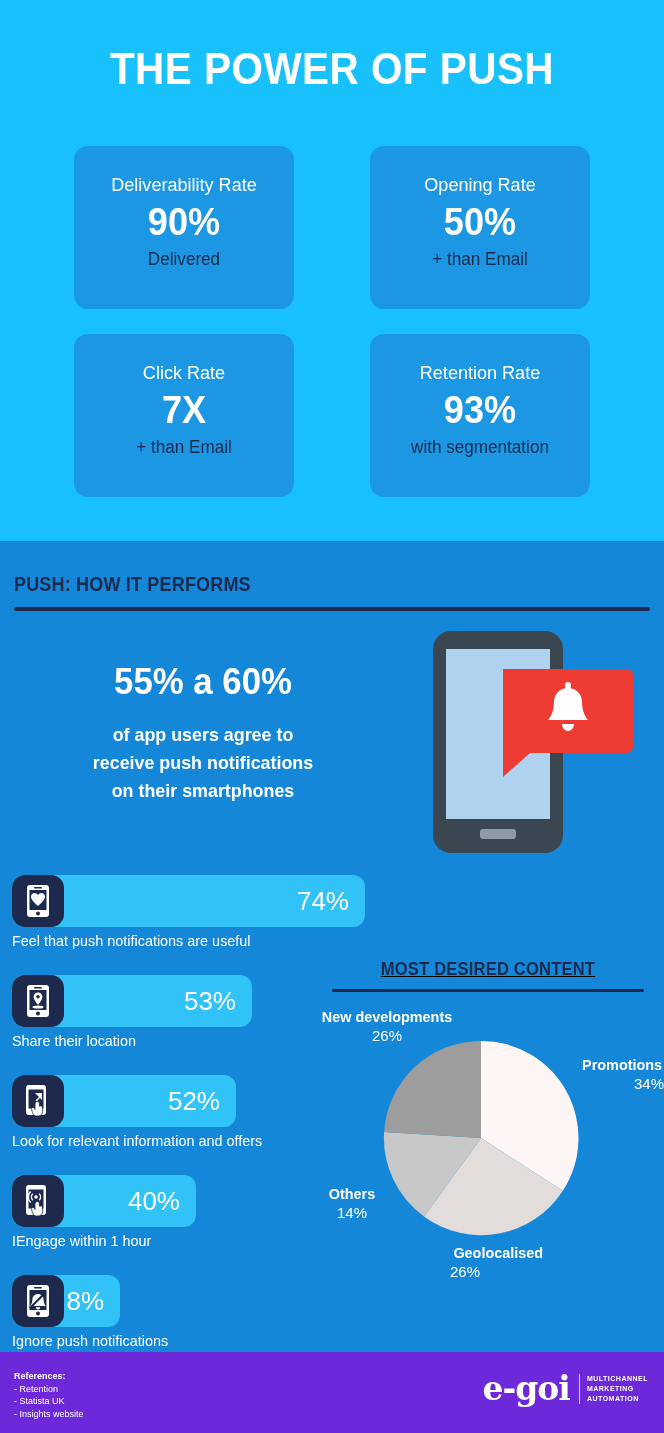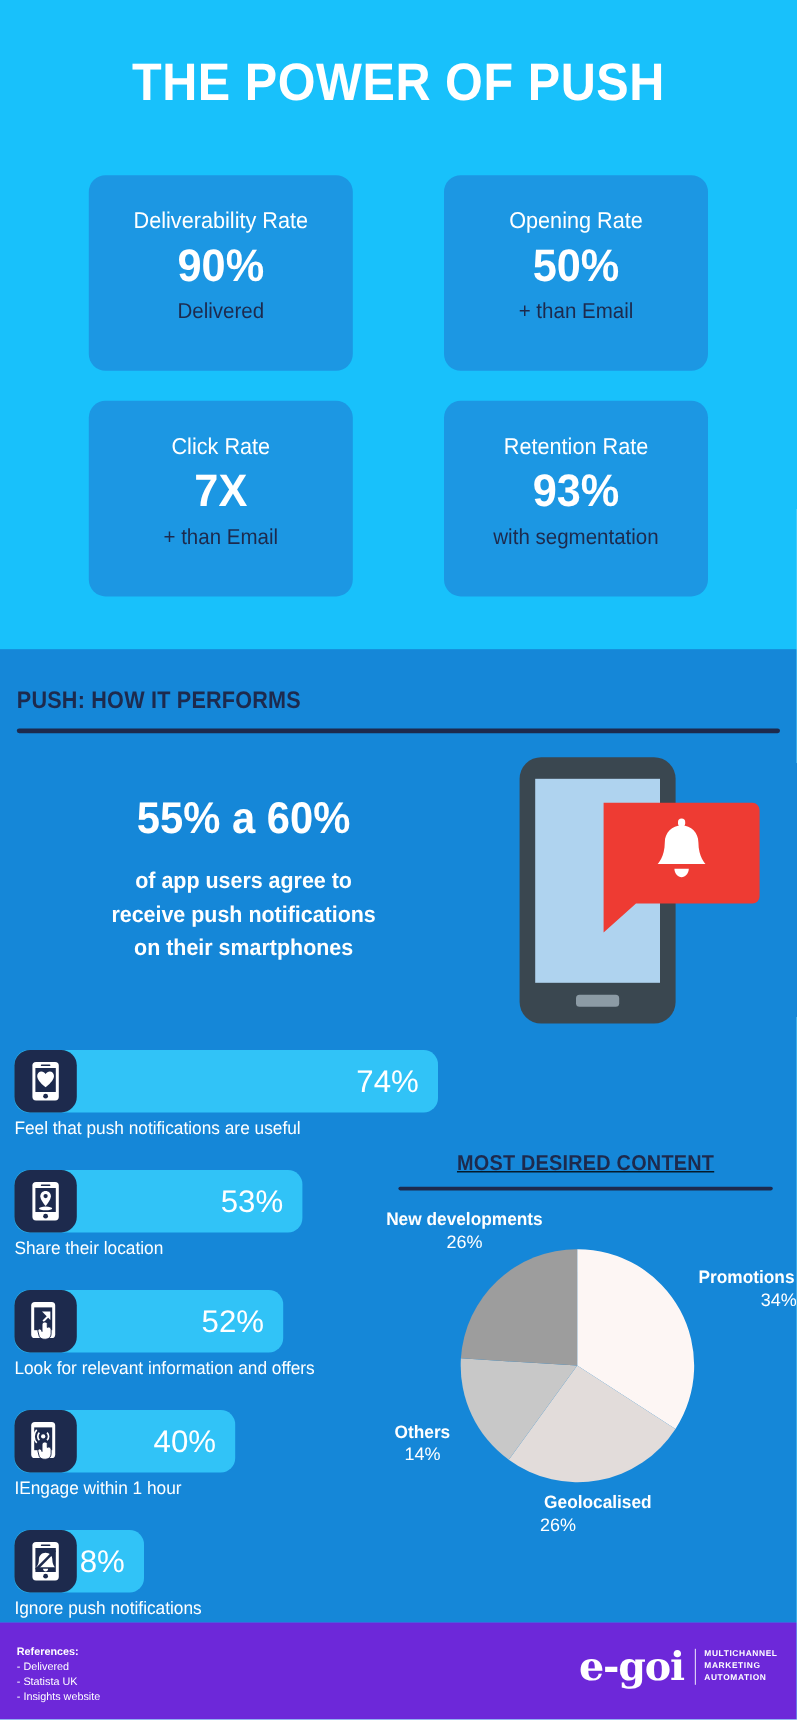--- a/index.html
+++ b/index.html
@@ -470,21 +470,21 @@
         <div class="lbl-name">Others</div>
         <div class="lbl-val">14%</div>
       </div>
     </div>
 
   </div>
 
   <div class="footer">
     <div class="refs">
       <div class="refs-title">References:</div>
-      <div>- Delivered</div>
+      <div>- Retention</div>
       <div>- Statista UK</div>
       <div>- Insights website</div>
     </div>
     <div class="logo">
       <div class="logo-word">e-goi</div>
       <div class="logo-divider"></div>
       <div class="logo-tag">
         <div>MULTICHANNEL</div>
         <div>MARKETING</div>
         <div>AUTOMATION</div>

